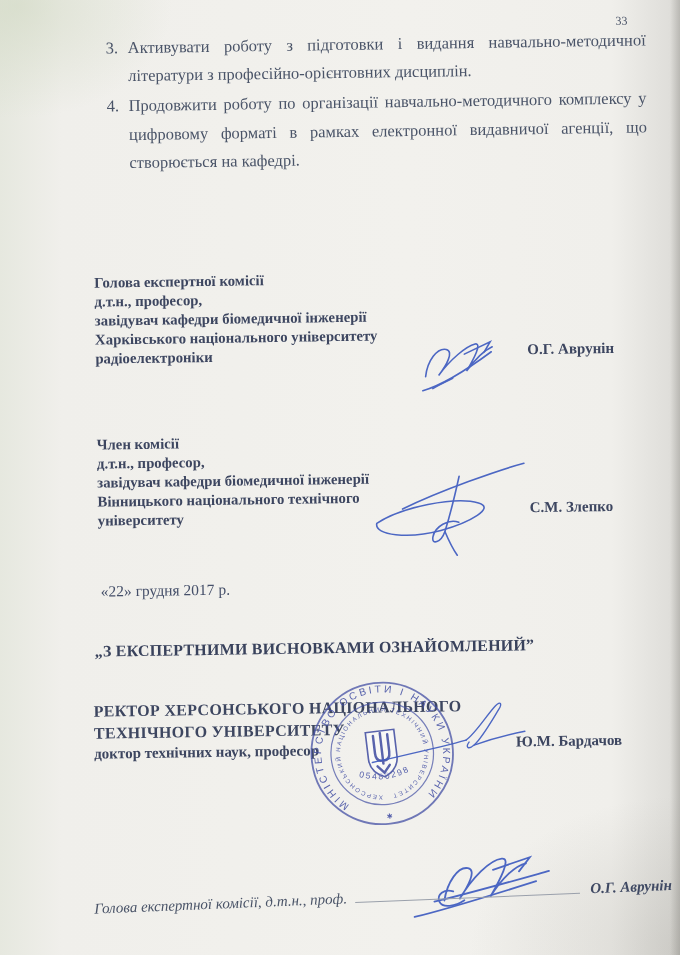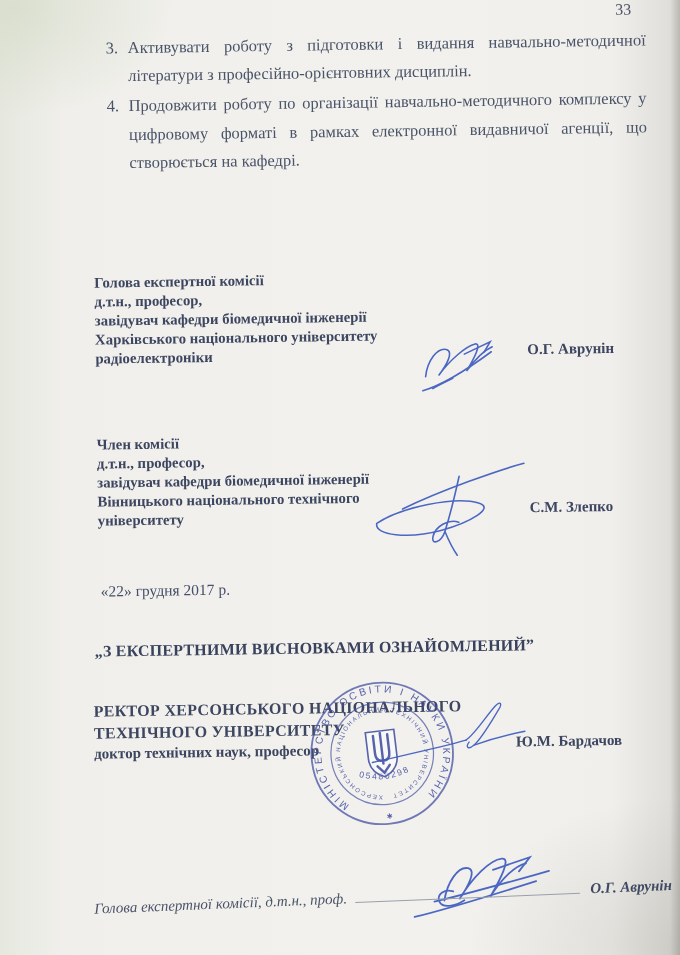--- a/index.html
+++ b/index.html
@@ -17,21 +17,21 @@
       #f1f0ec;
   }
   .page::after{ 
     content:"";position:absolute;top:0;right:0;width:10px;height:100%;
     background:linear-gradient(270deg, rgba(120,118,112,.35), rgba(120,118,112,0));
     pointer-events:none;
   }
   .rot{position:absolute;inset:0;transform:rotate(-0.85deg);transform-origin:340px 470px;}
   .bold-ink{color:#3d4660;}
 
-  .page-number{position:absolute;left:622px;top:5px;font-size:16px;color:#4a5468;}
+  .page-number{position:absolute;left:622px;top:18px;font-size:12px;color:#4a5468;}
 
   .num-list{position:absolute;left:112px;top:31px;width:540px;}
   .num-item{position:relative;padding-left:22px;margin-bottom:2px;
     font-size:16.5px;line-height:28.2px;text-align:justify;color:#4a5468;}
   .num-item .n{position:absolute;left:0;top:0;}
 
   .sig-block{position:absolute;left:97px;font-weight:bold;font-size:14.8px;line-height:19px;}
   .sig-block p{margin:0;}
   .sig-name{position:absolute;font-weight:bold;font-size:15px;white-space:nowrap;color:#3d4660;}
 

